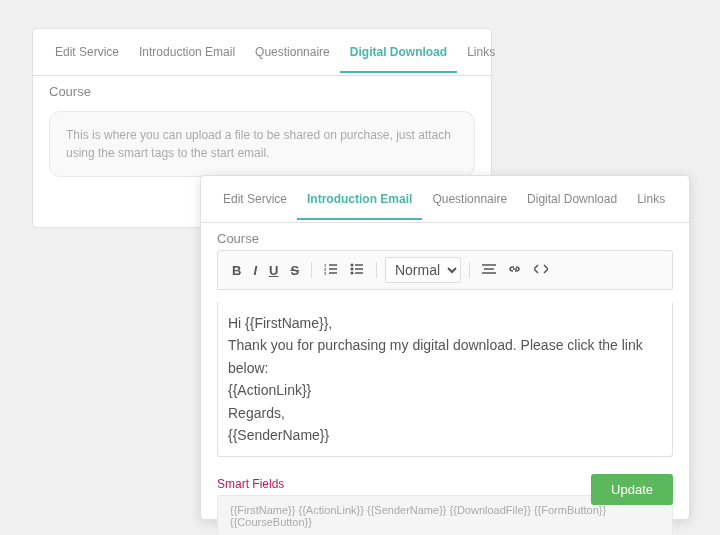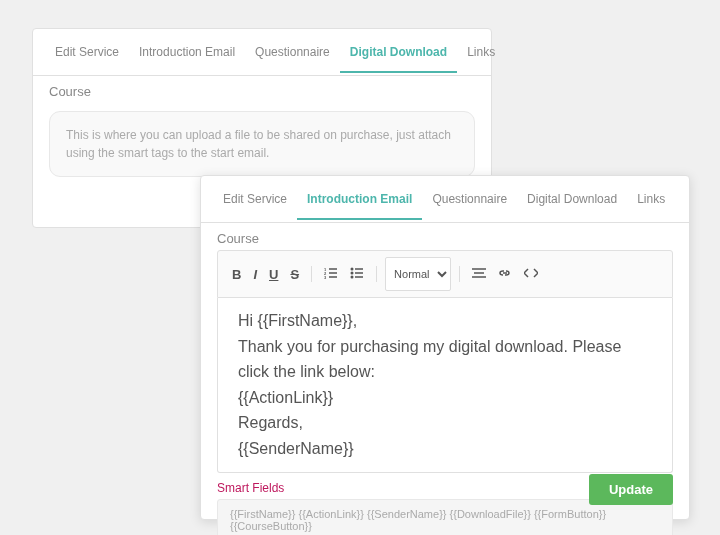--- a/index.html
+++ b/index.html
@@ -135,36 +135,37 @@
     }
     .toolbar-separator {
       width: 1px;
       height: 16px;
       background: #ddd;
       margin: 0 4px;
     }
     .toolbar-select {
       border: 1px solid #ddd;
       border-radius: 2px;
-      padding: 9px 4px;
-      font-size: 11px;
+      padding: 3px 4px;
+      font-size: 14px;
       color: #555;
       background: #fff;
+      text-align: right;
     }
 
     
     .editor-area {
       border: 1px solid #e0e0e0;
       border-top: none;
       border-radius: 0 0 3px 3px;
       min-height: 90px;
-      padding: 10px 20px;
-      margin: 0 16px;
+      padding: 10px 10px;
+      margin: 12px 16px;
       background: #fff;
-      font-size: 16px;
+      font-size: 14px;
       color: #555;
       line-height: 1.6;
     }
 
     
     .smart-fields-label {
       font-size: 12px;
       color: #be185d;
       padding: 8px 16px 4px;
     }
@@ -183,21 +184,20 @@
       background: #5cb85c;
       color: #fff;
       border: none;
       border-radius: 3px;
       padding: 8px 20px;
       font-size: 13px;
       cursor: pointer;
       position: absolute;
       bottom: 14px;
       right: 16px;
-      font-weight: bold;
     }
   </style>
 </head>
 <body>
 
 <div class="card card-back">
   <div class="tabs">
     <div class="tab">Edit Service</div>
     <div class="tab">Introduction Email</div>
     <div class="tab">Questionnaire</div>

